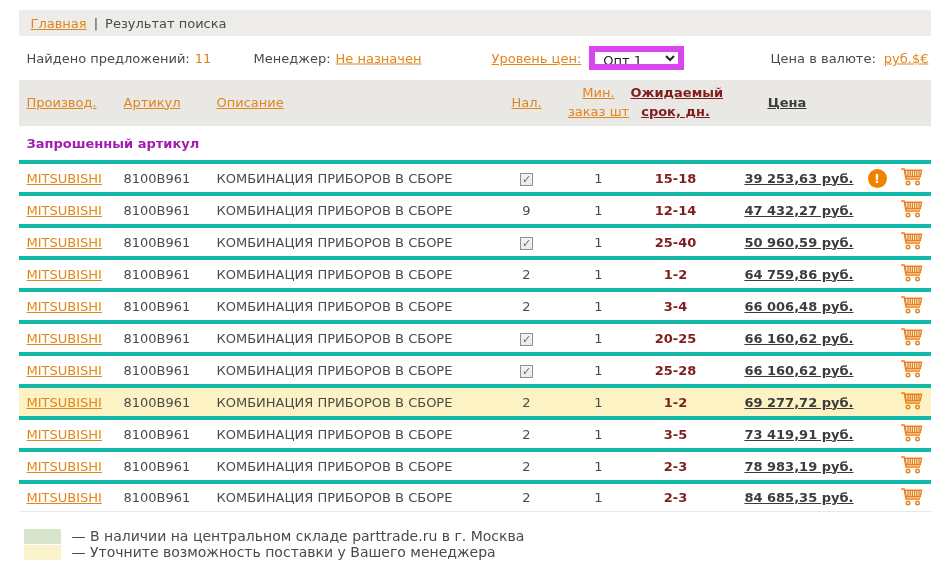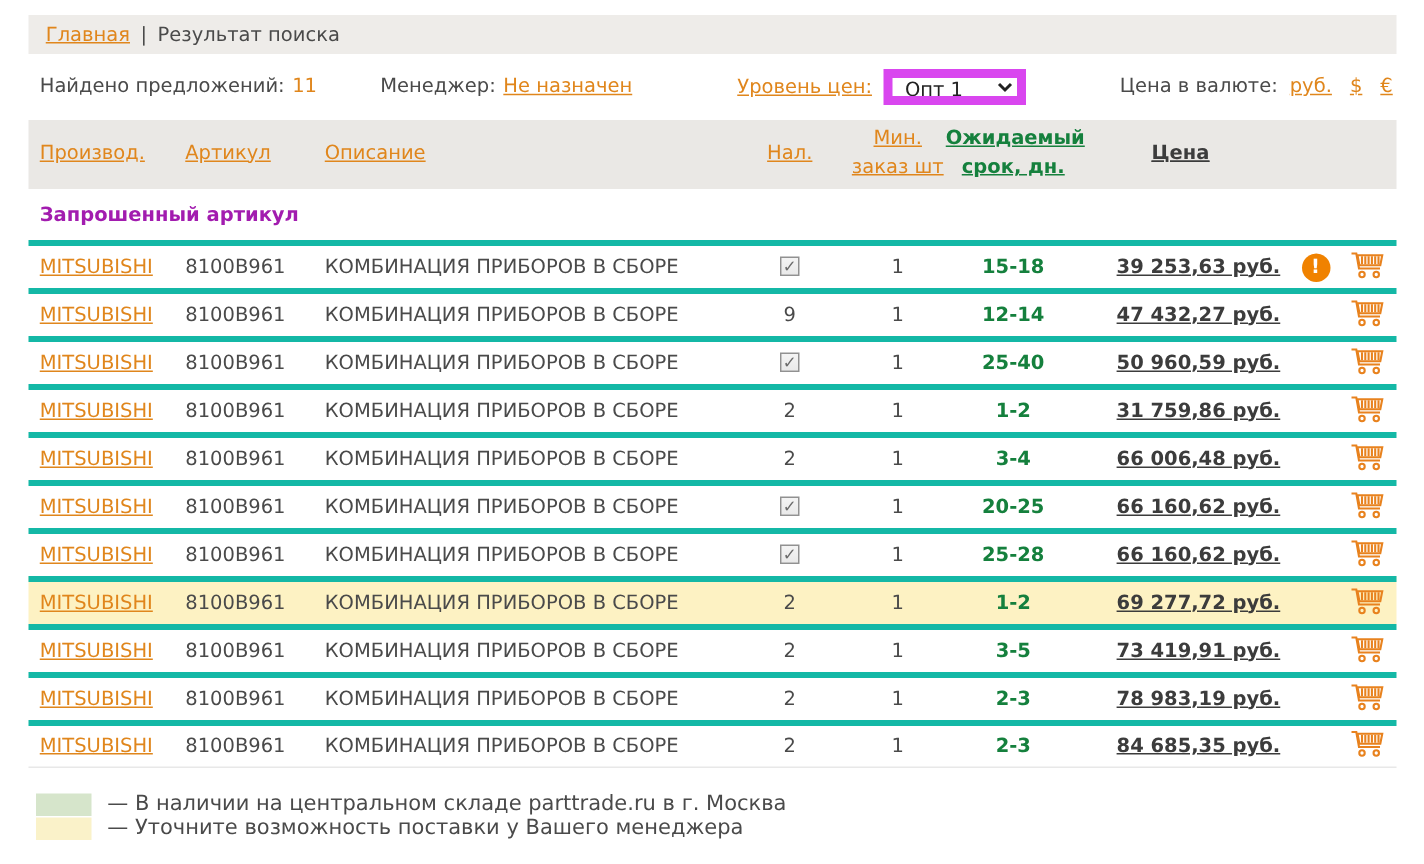--- a/index.html
+++ b/index.html
@@ -20,21 +20,21 @@
     display:flex; align-items:center; white-space:nowrap; }
   .ig-found { left:8px; }
   .ig-manager { left:235px; }
   .ig-level { left:468px; }
   .ig-currency { right:2px; }
   .accent { color:#e0861c; margin-left:5px; }
   .info-group .link { margin-left:5px; }
   select.level-select { margin-left:8px; width:95px; height:24px; font-size:13px;
     font-family:inherit; border:6px solid #d946ef; background:#fff; color:#222;
     padding-left:4px; border-radius:0; }
-  .cur-links { display:flex; gap:12px; margin-left:8px;justify-content:flex-end; }
+  .cur-links { display:flex; margin-left:8px;justify-content:flex-end; }
 
   
   .results-table { width:912px; font-size:13px; }
   .grid-row { display:grid;
     grid-template-columns:105px 87px 1fr 80px 64px 90px 140px 33px 37px;
     align-items:center; }
   .thead { background:#eae8e5; height:46px; color:#e0861c; }
   .th { text-align:center; line-height:1.45; }
   .th.left { text-align:left; }
   .th .u { text-decoration:underline; cursor:pointer; }
@@ -44,21 +44,21 @@
   .c-nal, .c-min, .c-term { text-align:center; }
   .c-price { text-align:right; padding-right:7px; }
   .c-warn, .c-cart { text-align:center; }
 
   .section-row { height:34px; display:flex; align-items:center; padding-left:8px;
     font-weight:bold; color:#a21caf; font-size:13px; }
 
   .data-row { height:32px; border-top:4px solid #14b8a6; background:#fff; }
   .data-row:last-child { border-bottom:1px solid #e8e8e8; }
   .data-row.highlight { background:#fdf2c3; }
-  .c-term { font-weight:bold; color:#15803d; }
+  .c-term { font-weight:bold; color:#7f1d1d; }
   .c-price { font-weight:bold; color:#3c3c3c;text-decoration:underline; }
 
   .checkbox { display:inline-block; width:13px; height:13px; border:1px solid #919191;
     background:linear-gradient(#f4f4f4,#e9e9e9); font-size:11px; line-height:11px;
     color:#6b6b6b; text-align:center; vertical-align:middle; cursor:default; }
 
   .warn-badge { display:inline-flex; width:19px; height:19px; border-radius:50%;
     background:#f08200; color:#fff; font-weight:bold; font-size:13px;
     align-items:center; justify-content:center; }
   .cart-btn { display:inline-block; width:24px; height:21px; cursor:pointer; background:none; border:none; padding:0; }
@@ -202,21 +202,21 @@
       </button>
     </div>
   </div>
         <div class="grid-row data-row">
     <div class="c-manuf"><a>MITSUBISHI</a></div>
     <div class="c-art">8100B961</div>
     <div class="c-desc">КОМБИНАЦИЯ ПРИБОРОВ В СБОРЕ</div>
     <div class="c-nal">2</div>
     <div class="c-min">1</div>
     <div class="c-term">1-2</div>
-    <div class="c-price">31 759,86 руб.</div>
+    <div class="c-price">64 759,86 руб.</div>
     <div class="c-warn"><span class="warn-badge" style="visibility: hidden;">!</span></div>
     <div class="c-cart">
       <button class="cart-btn">
         <svg width="24" height="21" viewBox="0 0 24 21">
           <g stroke="#e8821e" fill="none" stroke-width="1.4">
             <path d="M1 3 H4.2 L6 13 H20"></path>
             <path d="M5 4.2 H21.5 L20.2 10.8 H6.3 Z"></path>
             <path d="M8 4.8 V10.2"></path>
                   <path d="M10.2 4.8 V10.2"></path>
                   <path d="M12.4 4.8 V10.2"></path>

